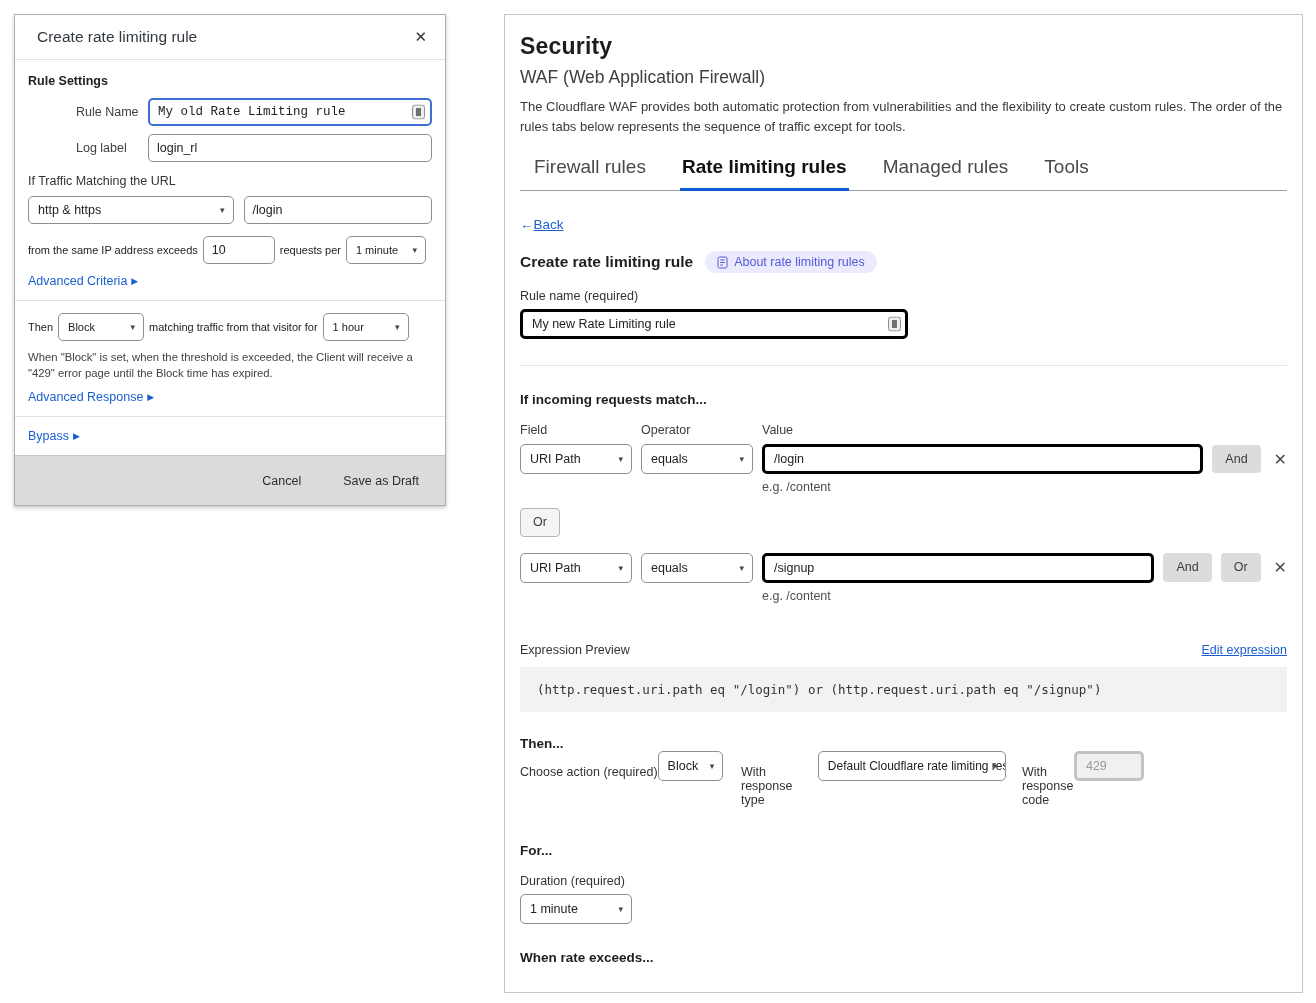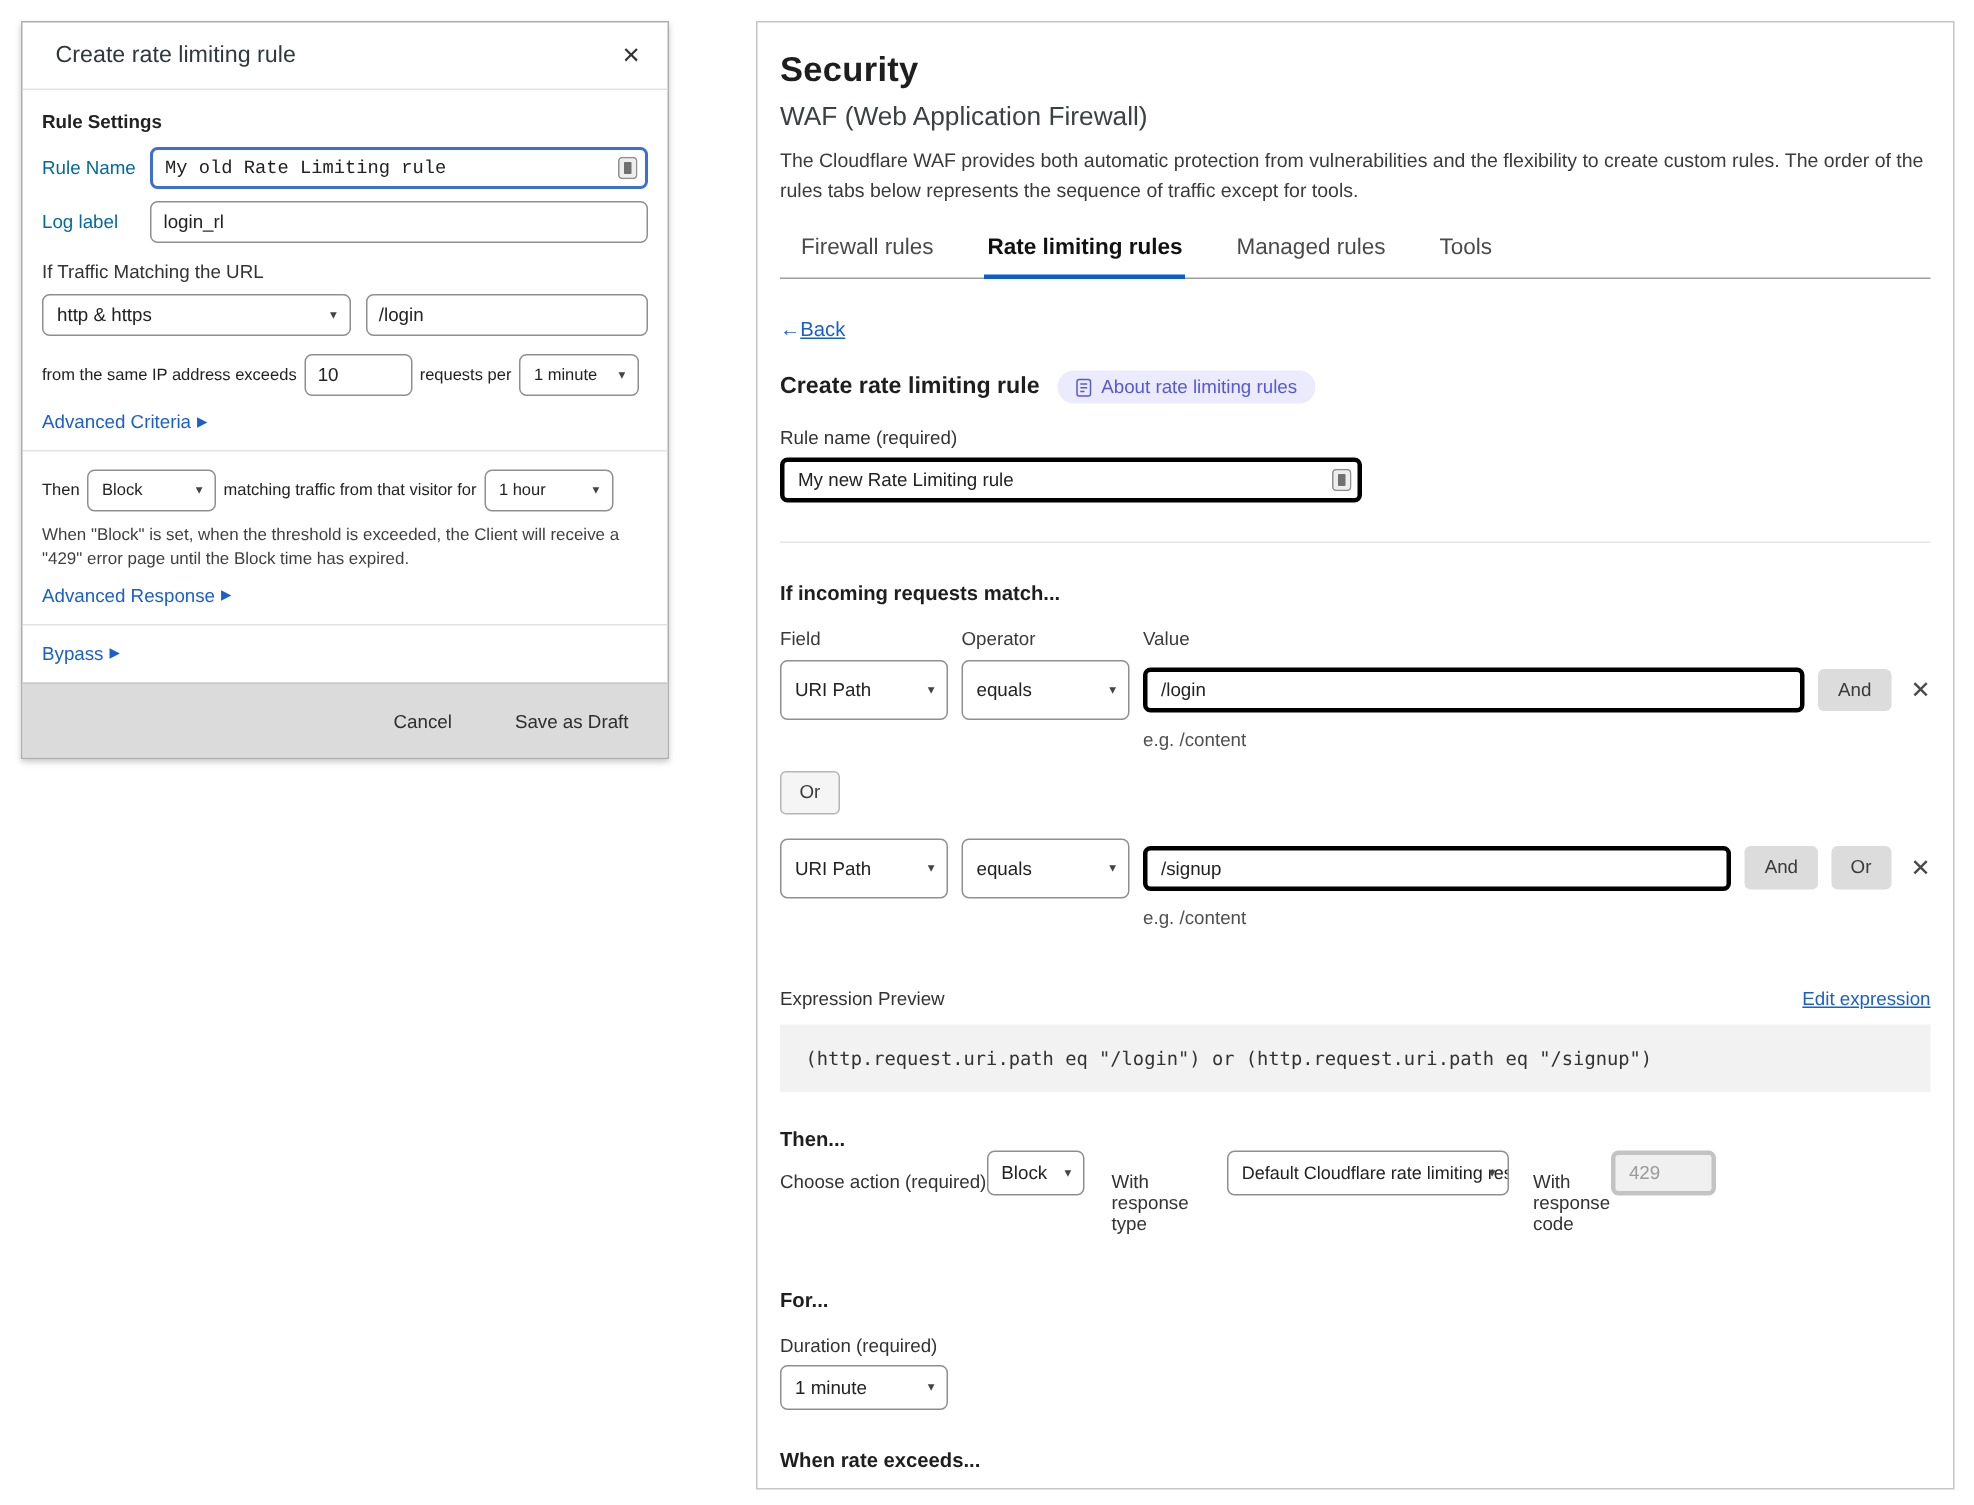--- a/index.html
+++ b/index.html
@@ -11,21 +11,21 @@
   .modal { position:absolute; left:14px; top:14px; width:432px; height:492px;
     background:#fff; border:1px solid #aeaeae; box-shadow:0 2px 4px rgba(0,0,0,.22);
     overflow:hidden; }
   .modal-header { display:flex; justify-content:space-between; align-items:center;
     padding:13px 18px 13px 22px; border-bottom:1px solid #e3e3e3; }
   .modal-title { font-size:15.5px; color:#30373d; }
   .modal-close { font-size:15px; color:#333; cursor:pointer; font-weight:300; }
   .modal-body { padding:14px 13px 0 13px; font-size:12.5px; }
   .sec-label { font-weight:bold; font-size:12.5px; margin-bottom:10px; color:#222; }
   .m-row { display:flex; align-items:center; margin-bottom:8px; }
-  .m-row > label { width:72px; flex:none; color:#0369a1; }
+  .m-row > label { width:72px; flex:none; color:#404040;margin-left:48px; }
   .inp { height:28px; border:1px solid #8f8f8f; border-radius:5px; background:#fff;
     display:flex; align-items:center; padding:0 8px; font-size:12.5px; color:#222;
     font-family:"Liberation Sans","DejaVu Sans",sans-serif; }
   .inp.flex { flex:1; min-width:0; }
   .inp.focused { border:2px solid #3b6fd4; }
   .inp-wrap { position:relative; flex:1; min-width:0; display:flex; }
   .inp-wrap .inp { width:100%; padding-right:26px;font-family:Liberation Mono, monospace; }
   .autofill { position:absolute; right:7px; top:50%; transform:translateY(-50%); line-height:0; }
   .sel { position:relative; height:28px; border:1px solid #8f8f8f; border-radius:5px;
     background:#fff; display:flex; align-items:center; padding:0 24px 0 9px;
@@ -55,21 +55,21 @@
     cursor:pointer; font-family:inherit; }
 
   
   .panel { position:absolute; left:504px; top:14px; width:799px; height:979px;
     background:#fff; border:1px solid #c6c6c6; padding:18px 15px; overflow:hidden; }
   .pg-title { font-size:23px; font-weight:bold; color:#1e1e1e; letter-spacing:.2px; }
   .pg-subtitle { font-size:17.5px; font-weight:normal; color:#3c4043; margin-top:7px; }
   .pg-desc { font-size:13px; color:#3a3a3a; line-height:1.5; margin-top:9px; }
   .tabs { display:flex; gap:32px; margin-top:16px; padding-left:12px;
     border-bottom:1px solid #9e9e9e; }
-  .tab { font-size:15px; color:#4a4a4a; padding:4px 2px 10px; margin-bottom:-1px;
+  .tab { font-size:19px; color:#4a4a4a; padding:4px 2px 10px; margin-bottom:-1px;
     cursor:pointer; white-space:nowrap; }
   .tab.active { color:#111; font-weight:bold; border-bottom:3px solid #0b5bd3; }
   .back-link { display:inline-flex; align-items:center; margin-top:26px;
     color:#1a5fd0; font-size:13.5px; cursor:pointer; }
   .back-link .lbl { text-decoration:underline; }
   .form-title-row { display:flex; align-items:center; gap:12px; margin-top:18px; }
   .form-title { font-size:15.5px; font-weight:bold; color:#1e1e1e; }
   .badge { display:inline-flex; align-items:center; gap:6px; background:#ecebfd;
     color:#5558d9; font-size:12.5px; padding:4px 12px; border-radius:12px; cursor:pointer; }
   .fld-label { font-size:12.5px; color:#333; margin-top:16px; margin-bottom:6px; }
@@ -79,21 +79,21 @@
     font-family:"Liberation Sans","DejaVu Sans",sans-serif; }
   .rule-name-wrap input.tb { padding-right:28px; }
   .help { font-size:12.5px; color:#4a4a4a; margin-top:7px; }
   .p-hr { border:none; border-top:1px solid #e5e5e5; margin:26px 0; }
   .sec-heading { font-size:13.5px; font-weight:bold; color:#1e1e1e; }
   .match-labels { display:flex; gap:9px; font-size:12.5px; color:#3a3a3a;
     margin:16px 0 7px; }
   .match-labels .c1 { width:112px; flex:none; }
   .match-labels .c2 { width:112px; flex:none; }
   .match-row { display:flex; align-items:center; gap:9px; }
-  .match-row .sel { width:112px; flex:none; height:40px; }
+  .match-row .sel { width:112px; flex:none; height:30px; }
   .match-row input.tb { flex:1; min-width:0; width:auto; }
   .chip { background:#dcdcdc; border:none; border-radius:4px; padding:8px 13px;
     font-size:12.5px; color:#3a3a3a; cursor:pointer; font-family:inherit;
     flex:none; line-height:1; }
   .chip.outline { background:#f5f5f5; border:1px solid #b5b5b5; padding:7px 12px; }
   .remove-x { font-size:16px; color:#4a4a4a; font-weight:300; cursor:pointer;
     margin-left:4px; flex:none; }
   .hint { font-size:12.5px; color:#4f4f4f; margin:6px 0 0 242px; }
   .or-standalone { margin:14px 0 16px; }
   .expr-head { display:flex; justify-content:space-between; align-items:center;

